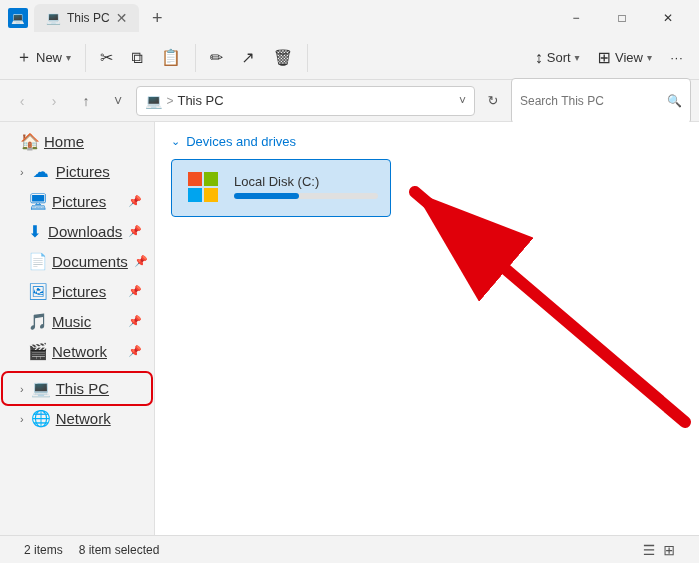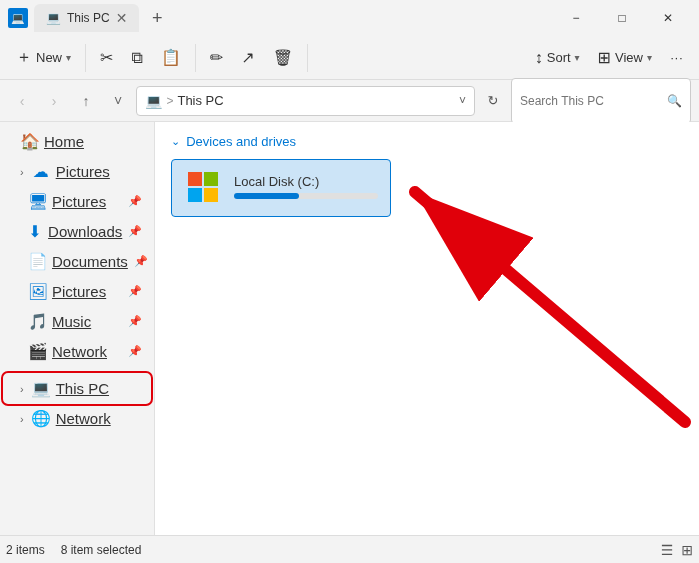--- a/index.html
+++ b/index.html
@@ -106,21 +106,21 @@
 
     
     .arrow-overlay {
       position: absolute; top: 30px; left: 200px; width: 350px; height: 280px;
       pointer-events: none;
     }
 
     
     .statusbar {
       display: flex; align-items: center; background: #f3f3f3;
-      height: 28px; padding: 0 6px; border-top: 1px solid #ddd;
+      height: 28px; padding: 0 24px; border-top: 1px solid #ddd;
       font-size: 12px; color: #333; gap: 16px;
     }
     .statusbar-right { margin-left: auto; display: flex; gap: 8px; }
     .statusbar-view-btn { cursor: pointer; color: #555; font-size: 14px; }
 
     
     .icon-home { color: #ff9800; }
     .icon-onedrive { color: #0078d4; }
     .icon-desktop { color: #0078d4; }
     .icon-downloads { color: #0078d4; }

